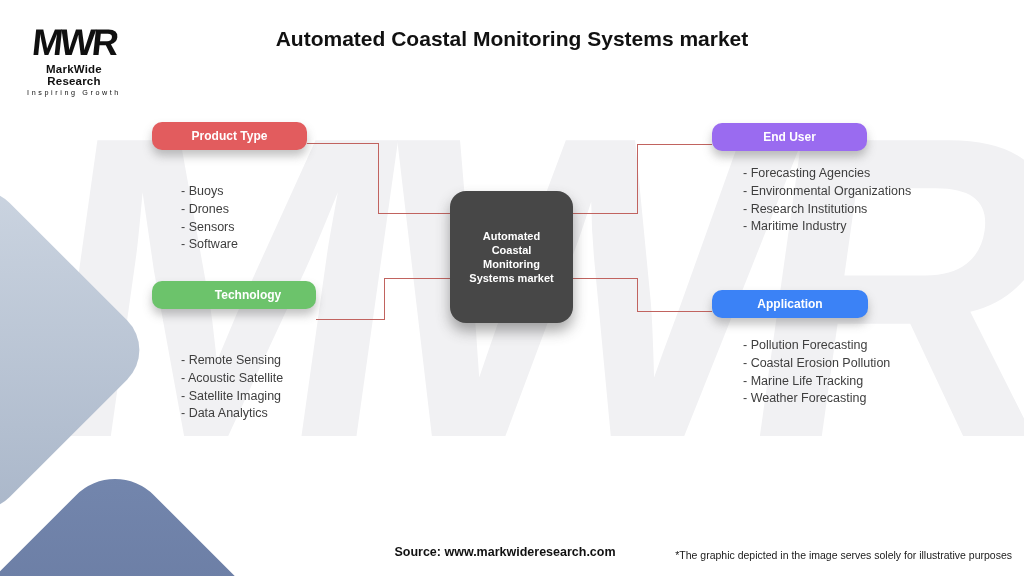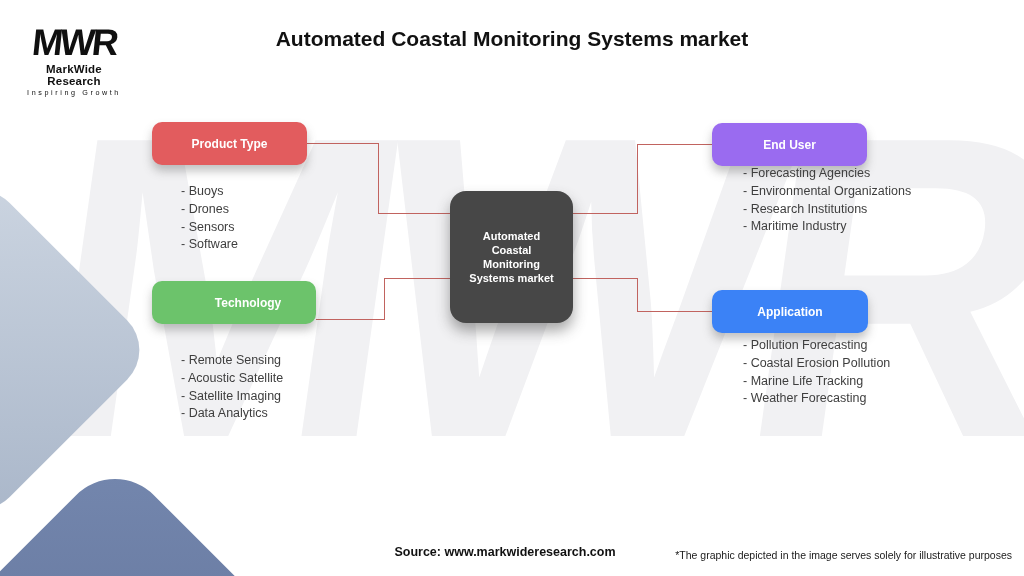--- a/index.html
+++ b/index.html
@@ -35,21 +35,21 @@
   .title {
     position:absolute; left:0; right:0; top:27px; text-align:center; z-index:5;
     font-size:21px; font-weight:800; color:#111111;
   }
 
   
   .conn { position:absolute; background:#c1635f; z-index:3; }
 
   
   .node-box {
-    position:absolute; z-index:4; height:43px; border-radius:10px;
+    position:absolute; z-index:4; height:28px; border-radius:10px;
     display:flex; align-items:center; justify-content:center;
     color:#ffffff; font-weight:700; font-size:12px;
     box-shadow:0 6px 10px rgba(80,80,80,0.35);
   }
   .pos-product-type { left:152px; top:122px; width:155px; }
   .pos-end-user     { left:712px; top:123px; width:155px; }
   .pos-technology   { left:152px; top:281px; width:164px;padding-left:28px; }
   .pos-application  { left:712px; top:290px; width:156px; }
 
   

